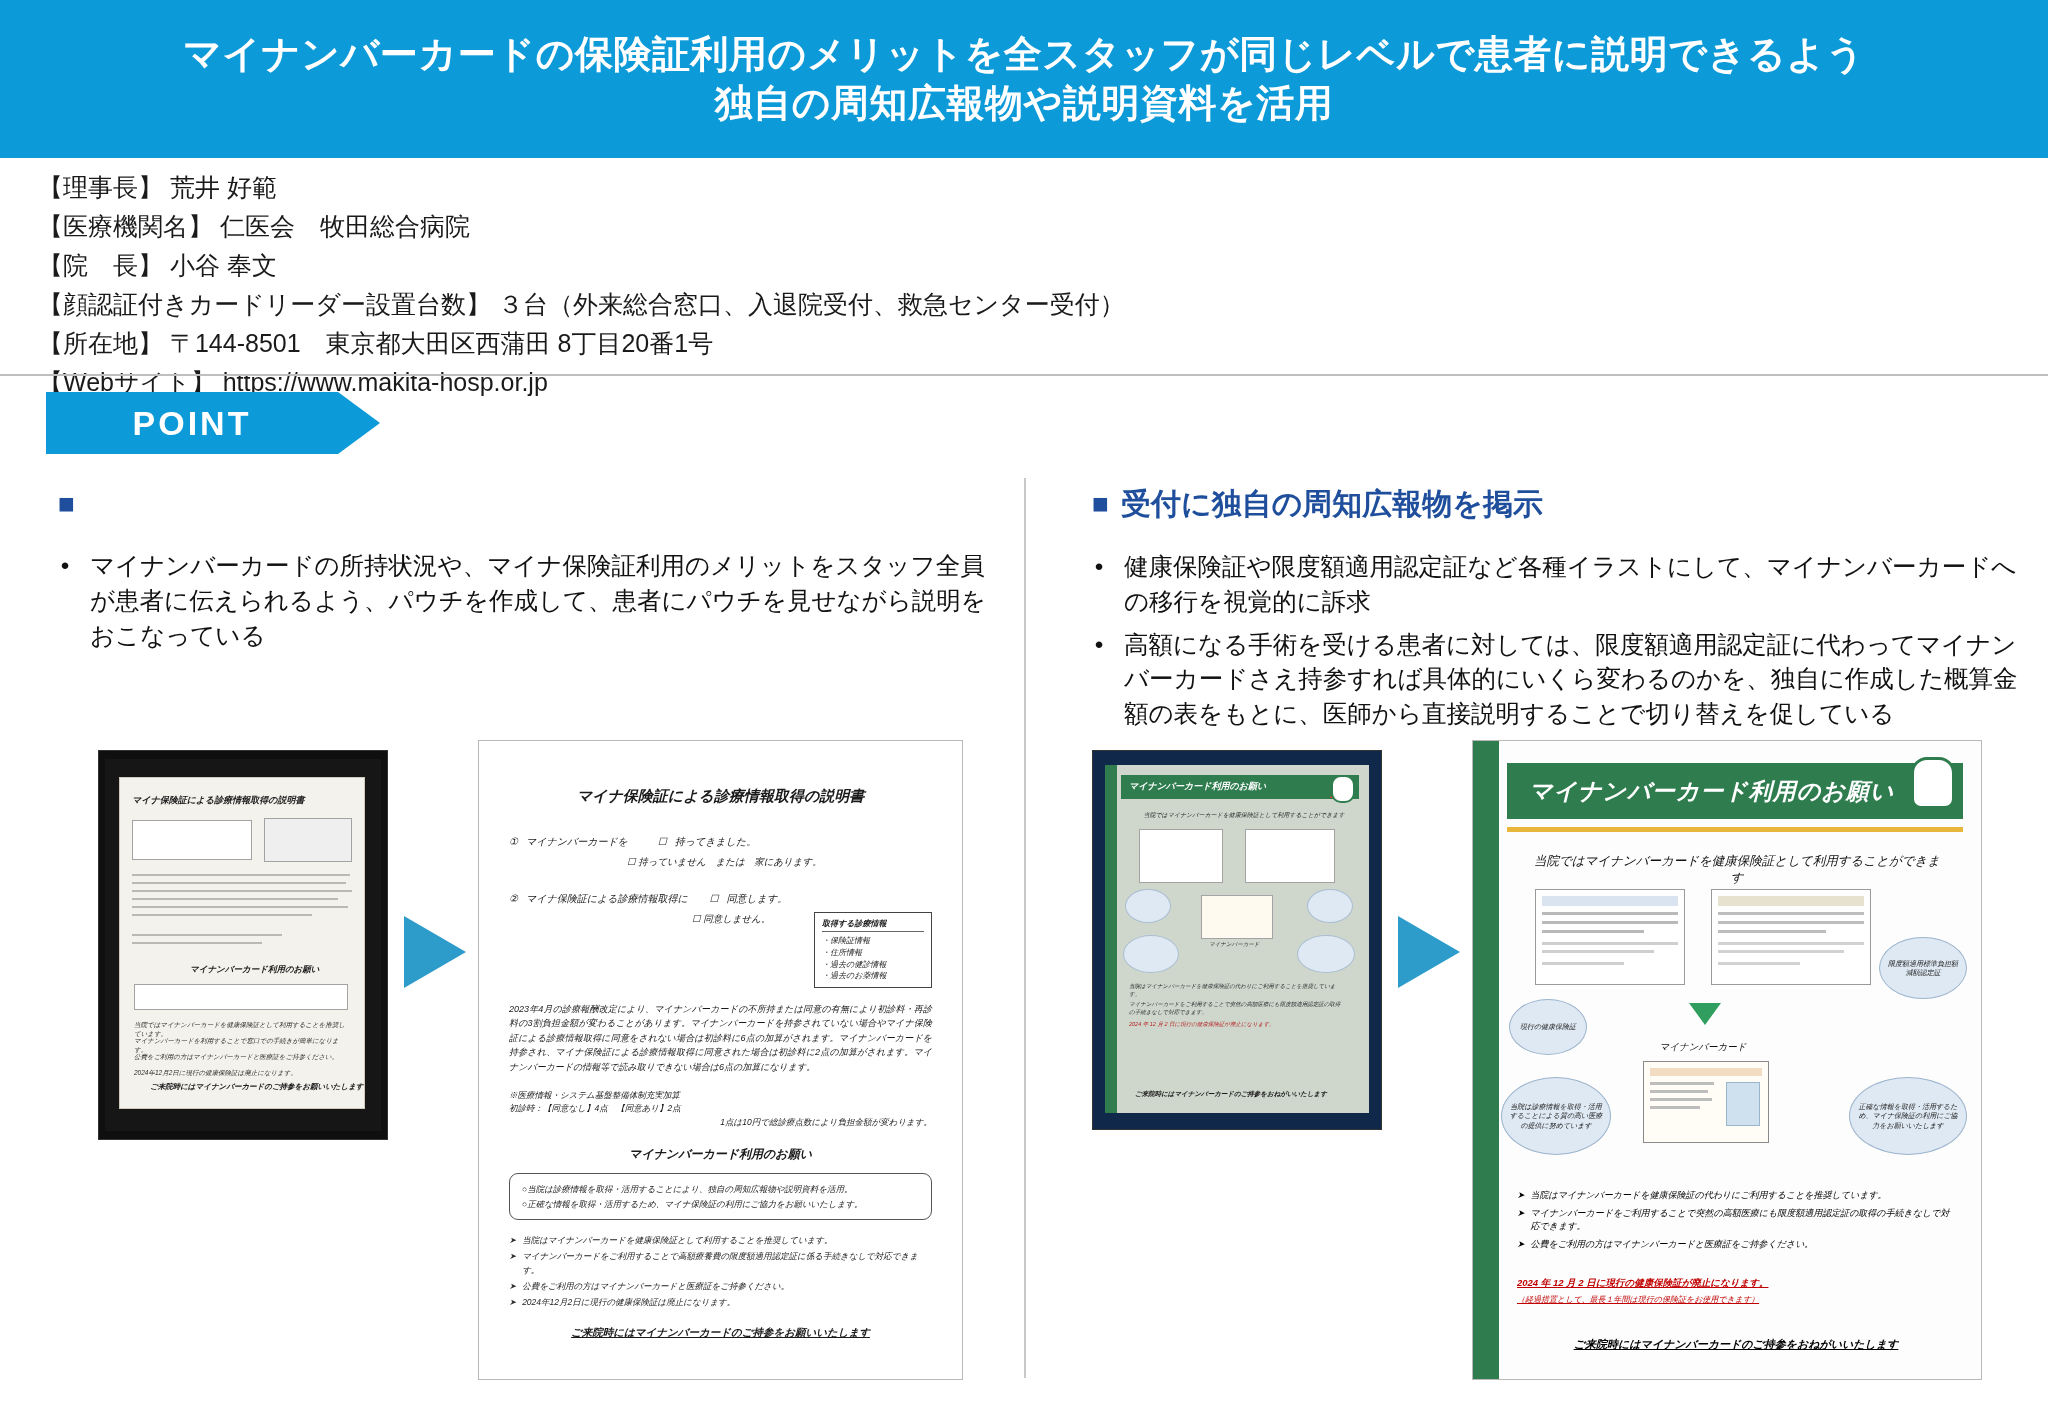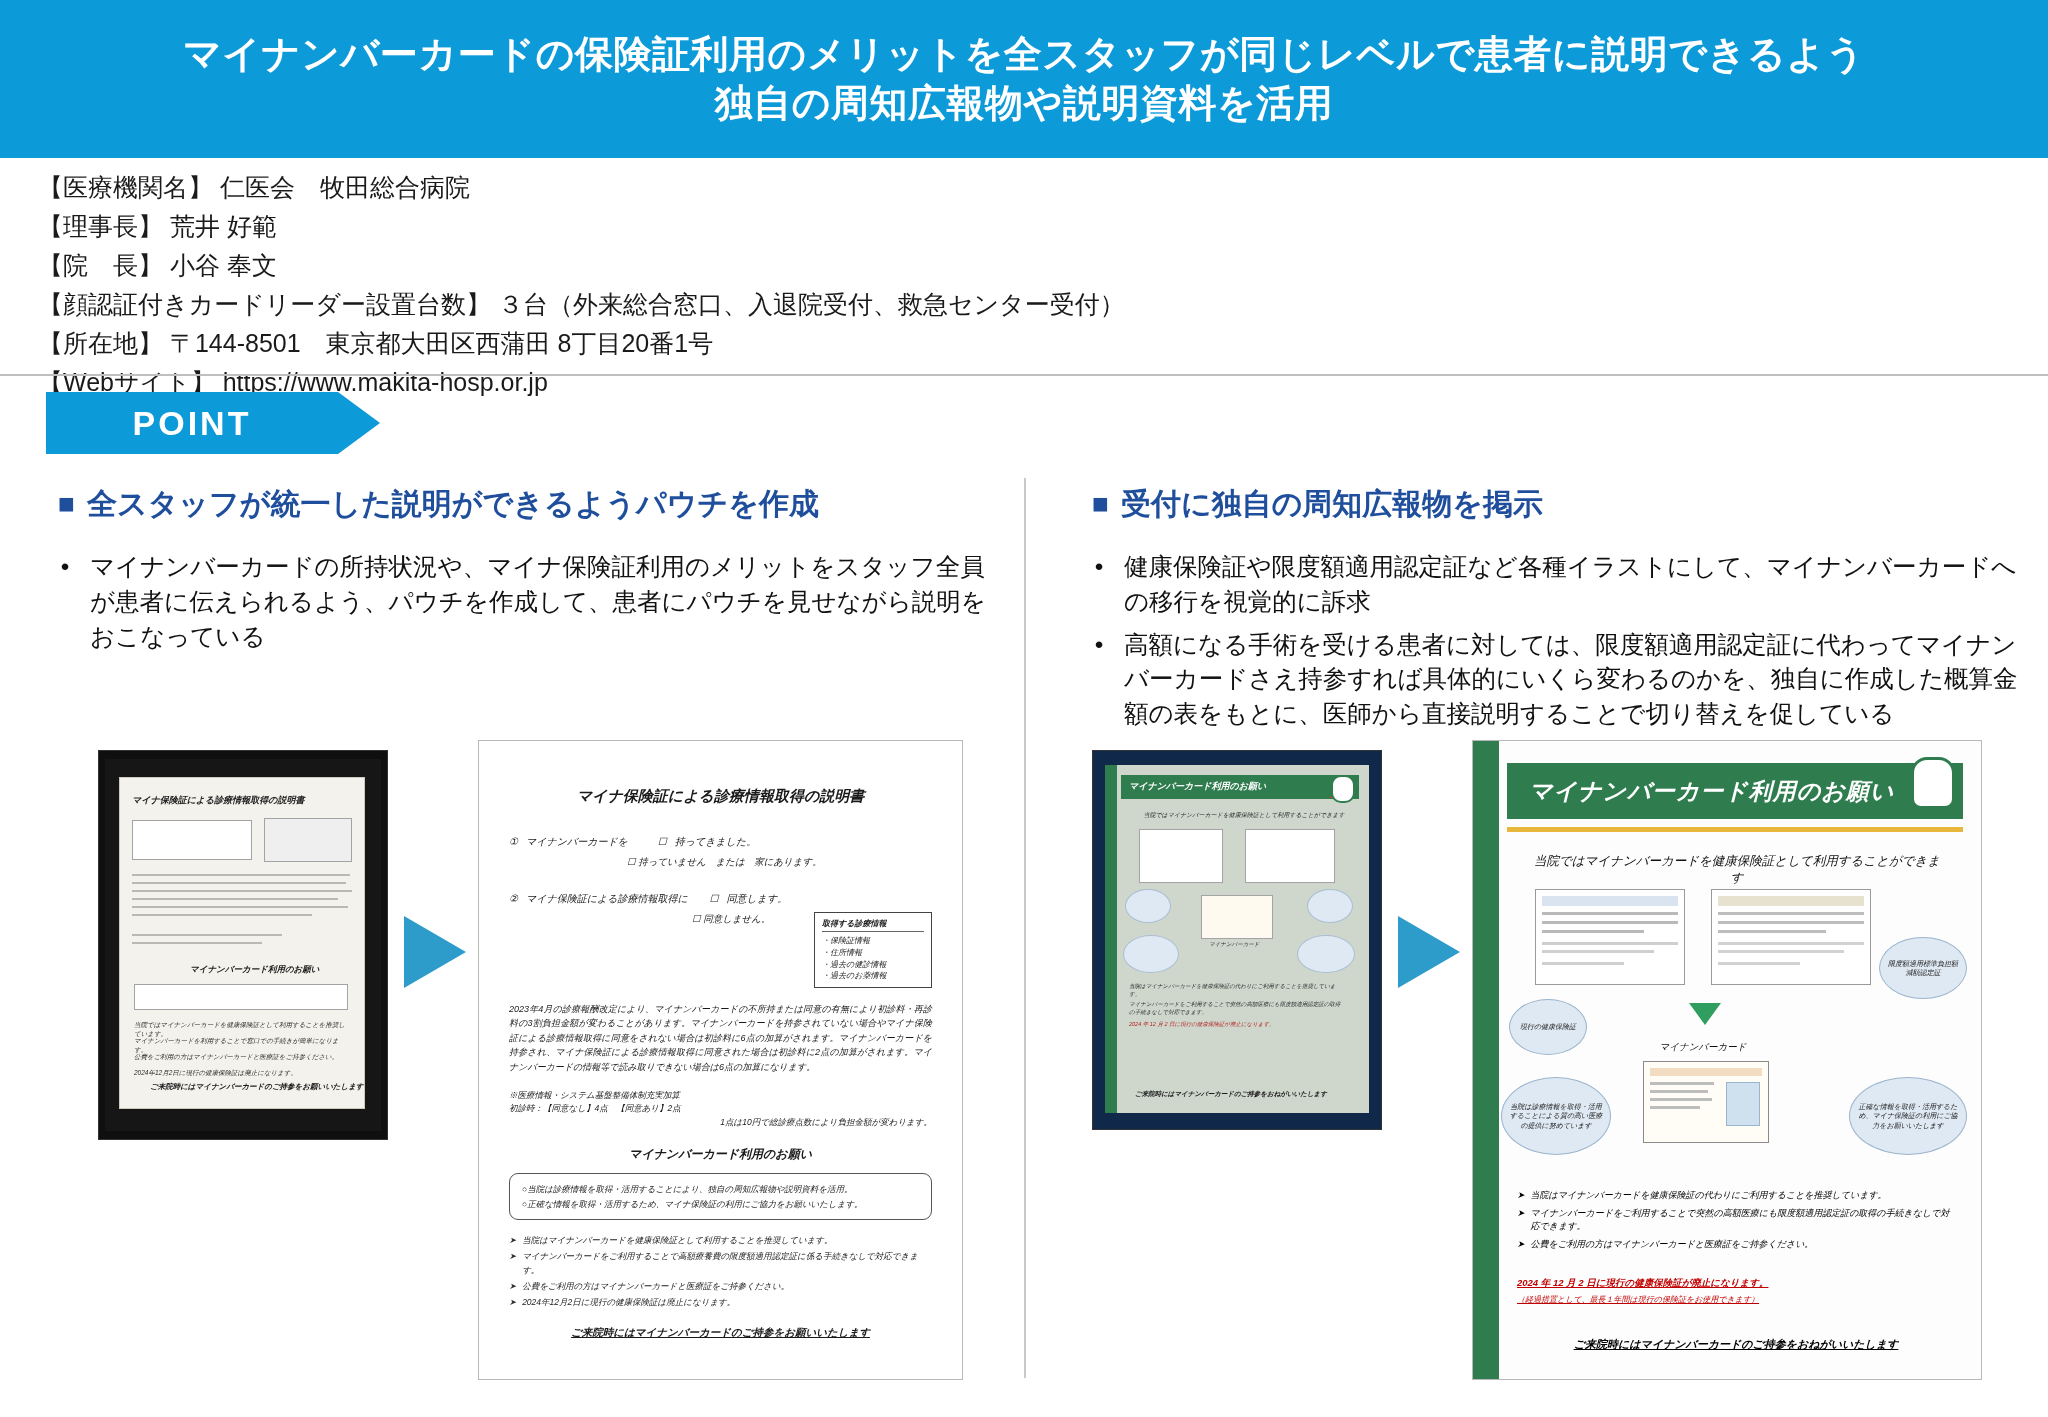--- a/index.html
+++ b/index.html
@@ -379,41 +379,40 @@
 <body>
 
 <div id="page">
 
   <div class="header-band">
     <div class="header-line">マイナンバーカードの保険証利用のメリットを全スタッフが同じレベルで患者に説明できるよう</div>
     <div class="header-line">独自の周知広報物や説明資料を活用</div>
   </div>
 
   <div class="info-block">
+    <div class="info-line">【理事長】 荒井 好範</div>
     <div class="info-line">【医療機関名】 仁医会　牧田総合病院</div>
-    <div class="info-line">【理事長】 荒井 好範</div>
     <div class="info-line">【院　長】 小谷 奉文</div>
     <div class="info-line">【顔認証付きカードリーダー設置台数】 ３台（外来総合窓口、入退院受付、救急センター受付）</div>
     <div class="info-line">【所在地】 〒144-8501　東京都大田区西蒲田 8丁目20番1号</div>
     <div class="info-line">【Webサイト】 https://www.makita-hosp.or.jp</div>
   </div>
 
   <div class="divider"></div>
 
   <div class="point-row">
     <div class="point-badge">POINT</div>
     <div class="point-arrow"></div>
   </div>
 
   <div class="col-sep"></div>
 
   <div class="column left">
     <div class="sub-head">
       <span class="marker">■</span>
-      <span>全スタッフが統一した説明ができるようパウチを作成</span>
     </div>
     <div class="bullets">
       <div class="bullet">
         <span class="dot">•</span>
         <span class="txt">マイナンバーカードの所持状況や、マイナ保険証利用のメリットをスタッフ全員が患者に伝えられるよう、パウチを作成して、患者にパウチを見せながら説明をおこなっている</span>
       </div>
     </div>
   </div>
 
   <div class="column right">

